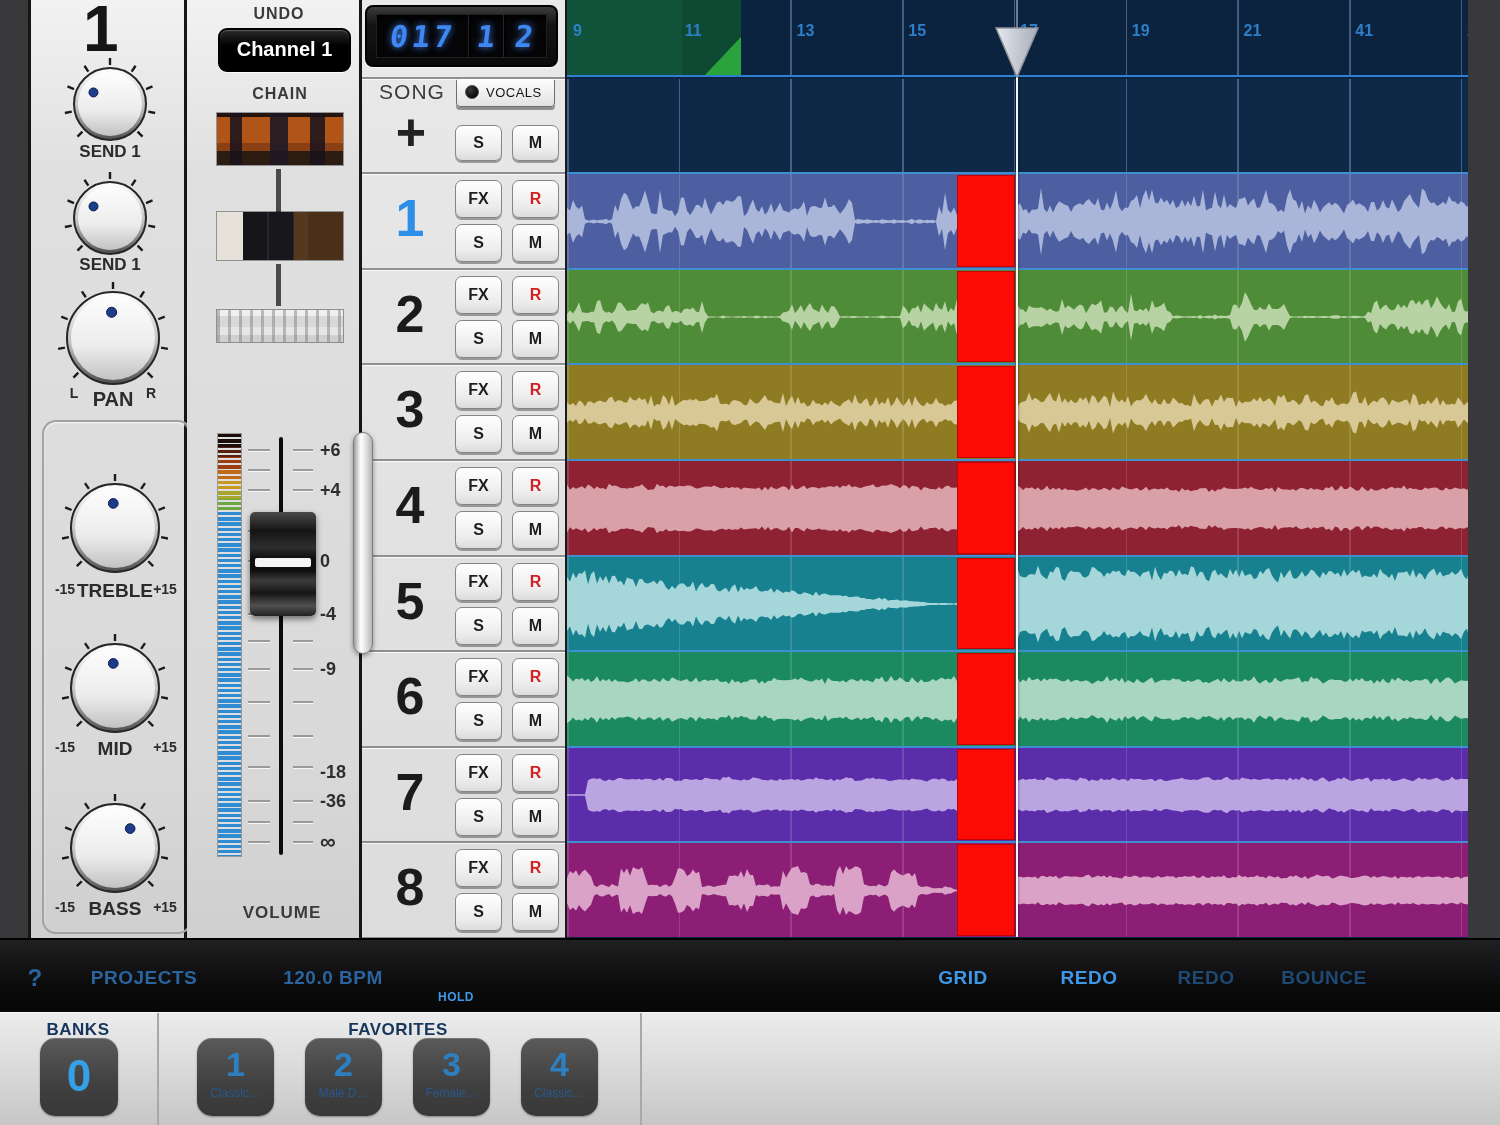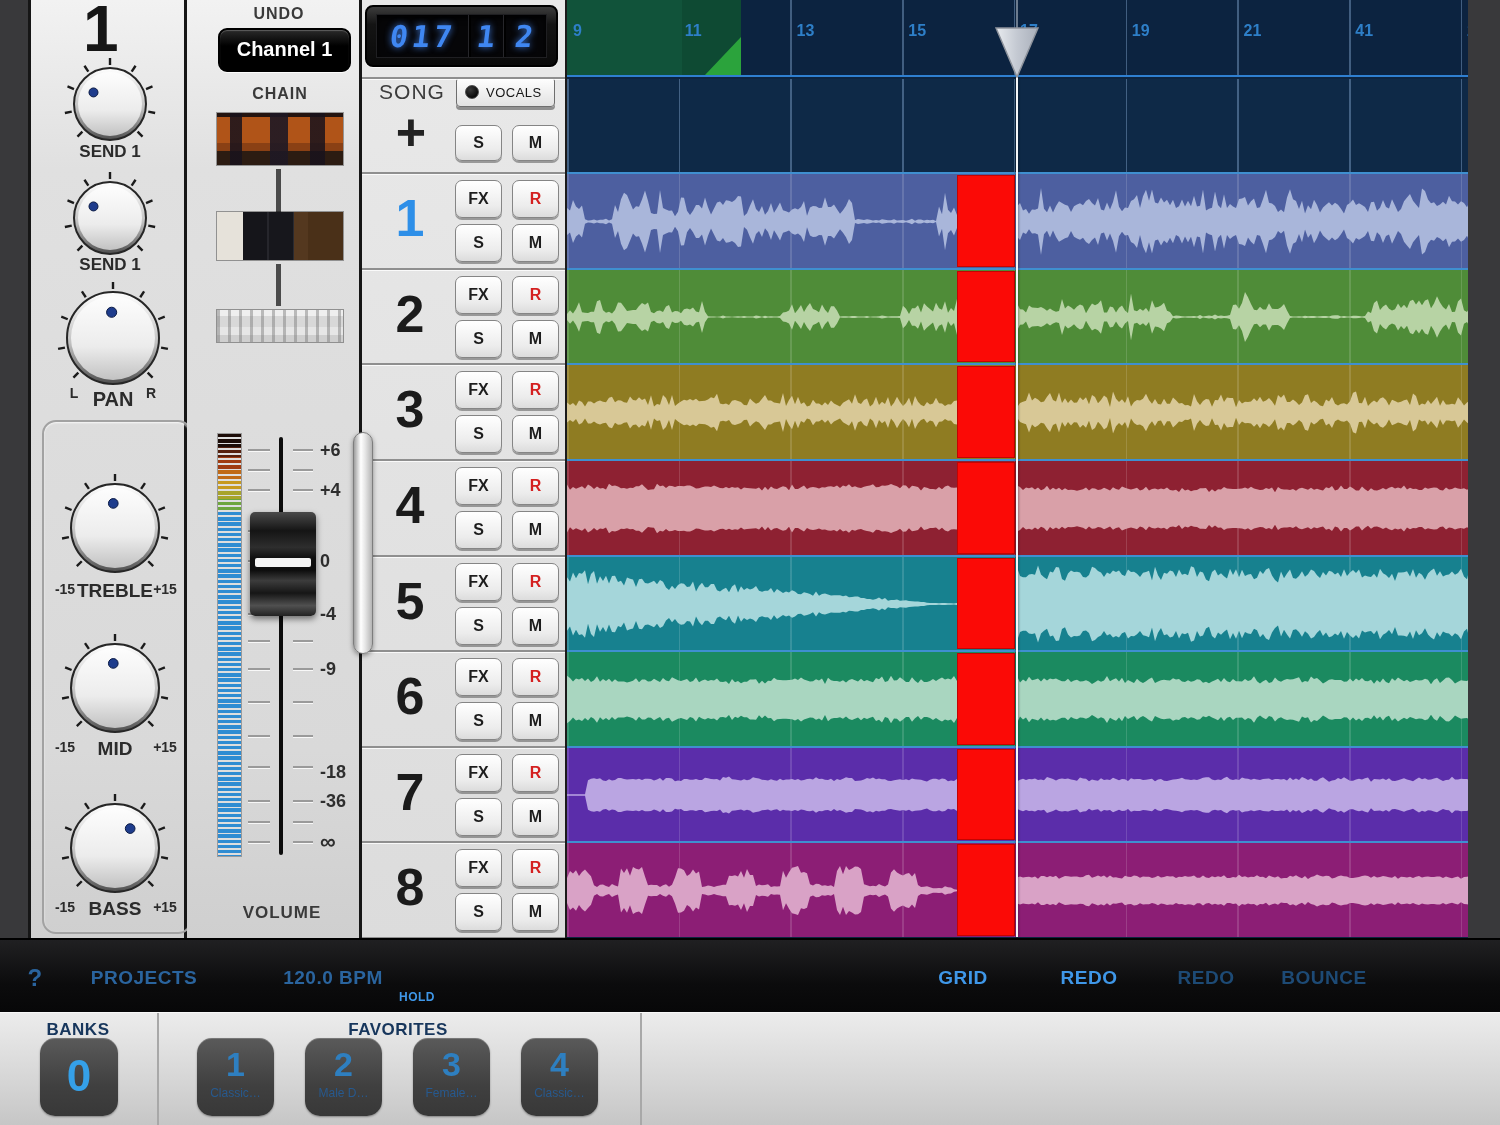--- a/index.html
+++ b/index.html
@@ -500,21 +500,21 @@
     <svg class="abs" style="left:428px;top:27px;" width="44" height="51">
       <polygon points="1,1 43,1 22,50" fill="url(#phg)" stroke="#8e939c" stroke-width="1.5"></polygon>
     </svg>
   </div>
 
   <div id="transport">
     <div class="titem t-med" style="left:35px;top:24px;font-size:24px;">?</div>
     <div class="titem t-med" style="left:144px;top:27px;">PROJECTS</div>
     <div class="titem t-med" style="left:333px;top:27px;">120.0 BPM</div>
 
-    <div class="titem t-bright" style="left:417px;top:50px;font-size:12px;">HOLD</div>
+    <div class="titem t-bright" style="left:456px;top:50px;font-size:12px;">HOLD</div>
 
     <div class="titem t-bright" style="left:963px;top:27px;">GRID</div>
     <div class="titem t-bright" style="left:1089px;top:27px;">REDO</div>
     <div class="titem t-dim" style="left:1206px;top:27px;">REDO</div>
     <div class="titem t-dim" style="left:1324px;top:27px;">BOUNCE</div>
 
   </div>
 
   <div id="dock">
     <div class="docklabel" style="left:78px;">BANKS</div>

